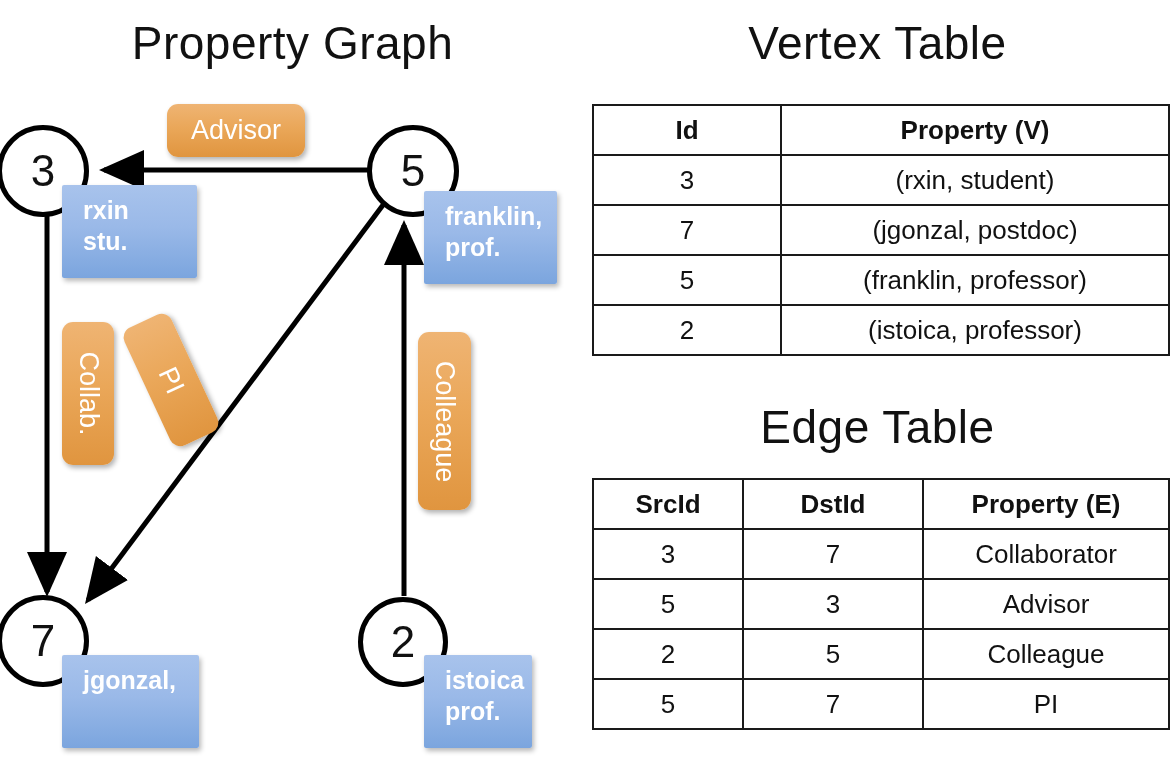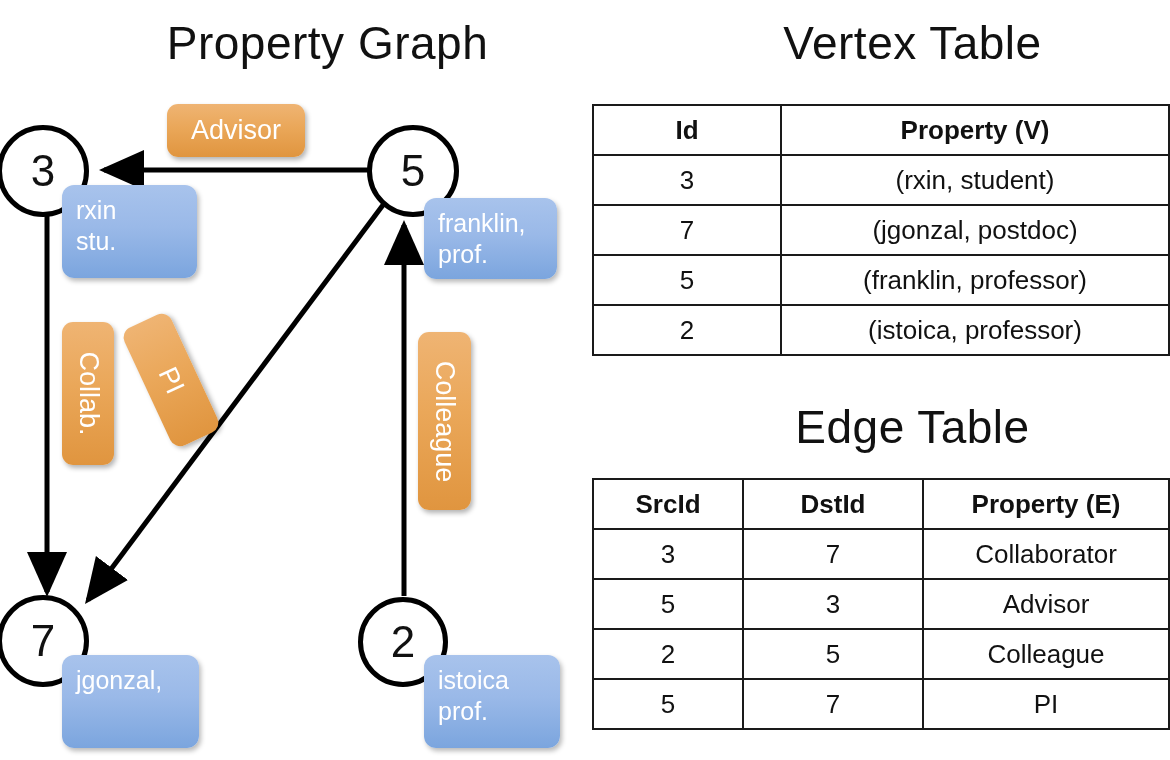--- a/index.html
+++ b/index.html
@@ -18,21 +18,20 @@
 
   .panel-title {
     position: absolute;
     text-align: center;
     font-family: "Liberation Sans", sans-serif;
     font-weight: 300;
     font-size: 46px;
     letter-spacing: 0.5px;
     color: #111111;
     white-space: nowrap;
-    padding-left: 35px;
   }
 
   
   #graph-panel {
     position: absolute;
     left: 0; top: 0;
     width: 585px; height: 760px;
   }
   #graph-svg {
     position: absolute;
@@ -51,29 +50,29 @@
     justify-content: center;
     font-family: "Liberation Sans", sans-serif;
     font-weight: 300;
     font-size: 44px;
     color: #111111;
     z-index: 4;
   }
 
   .prop-box {
     position: absolute;
-    border-radius: 12px;
+    border-radius: 2px;
     background: linear-gradient(to bottom, #a8c3ec 0%, #9ab9e8 45%, #7ba5de 100%);
     box-shadow: 2px 3px 5px rgba(0,0,0,0.28);
     color: #ffffff;
     font-family: "Liberation Sans", sans-serif;
-    font-weight: 400;
+    font-weight: 700;
     font-size: 25px;
     line-height: 1.22;
-    padding: 10px 0 0 14px;
+    padding: 10px 0 0 21px;
     box-sizing: border-box;
     z-index: 6;
   }
 
   .edge-label {
     position: absolute;
     border-radius: 11px;
     background: linear-gradient(to bottom, #efb473 0%, #eaa759 45%, #e0953f 100%);
     box-shadow: 2px 3px 5px rgba(0,0,0,0.3);
     color: #ffffff;
@@ -150,30 +149,30 @@
   </div>
   <div class="node-circle" style="left:358px; top:597px; width:90px; height:90px;">
     <span>2</span>
   </div>
 
   <div class="prop-box" style="left:62px; top:185px; width:135px; height:93px;">
     <div>rxin</div>
     <div>stu.</div>
   </div>
 
-  <div class="prop-box" style="left:424px; top:198px; width:133px; height:81px;">
+  <div class="prop-box" style="left:424px; top:191px; width:133px; height:93px;">
     <div>franklin,</div>
     <div>prof.</div>
   </div>
 
   <div class="prop-box" style="left:62px; top:655px; width:137px; height:93px;">
     <div>jgonzal,</div>
   </div>
 
-  <div class="prop-box" style="left:424px; top:655px; width:136px; height:93px;">
+  <div class="prop-box" style="left:424px; top:655px; width:108px; height:93px;">
     <div>istoica</div>
     <div>prof.</div>
   </div>
 
   <div class="edge-label" style="left:167px; top:104px; width:138px; height:53px; font-size:27px;">
     <span>Advisor</span>
   </div>
 
   <div class="edge-label rot90" style="left:62px; top:322px; width:52px; height:143px; font-size:27px;">
     <span>Collab.</span>

